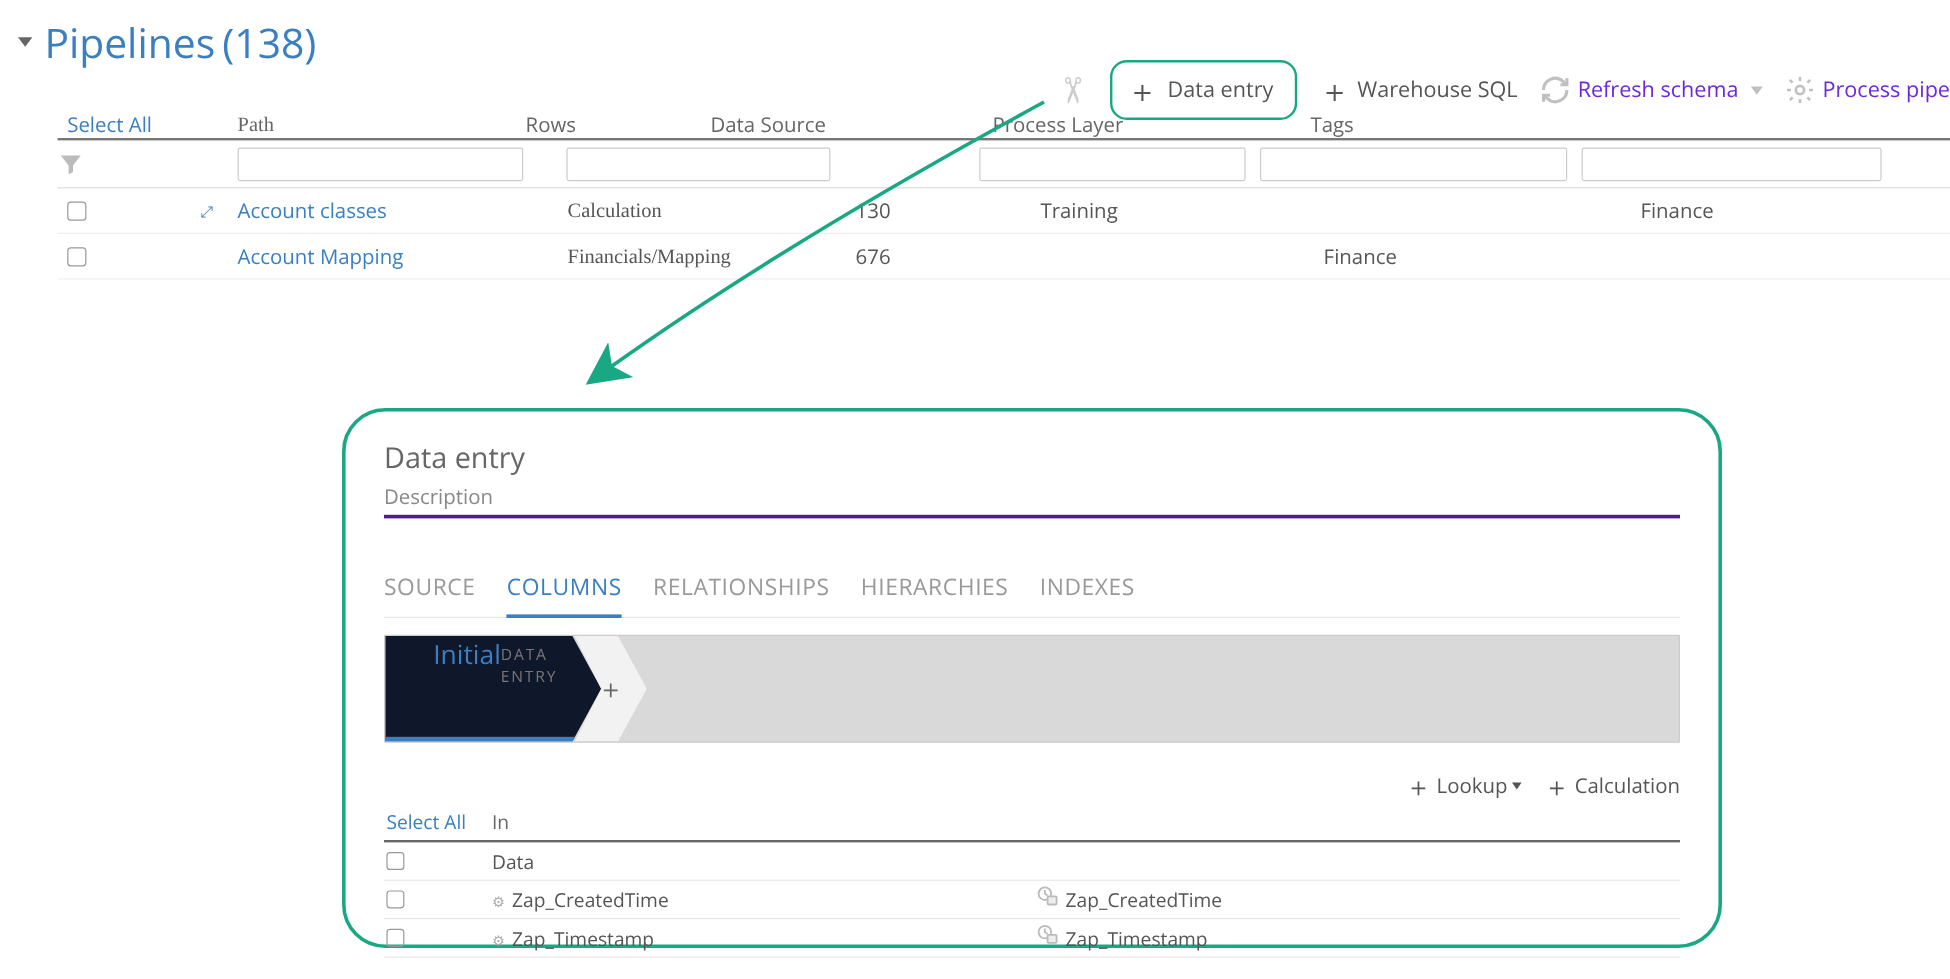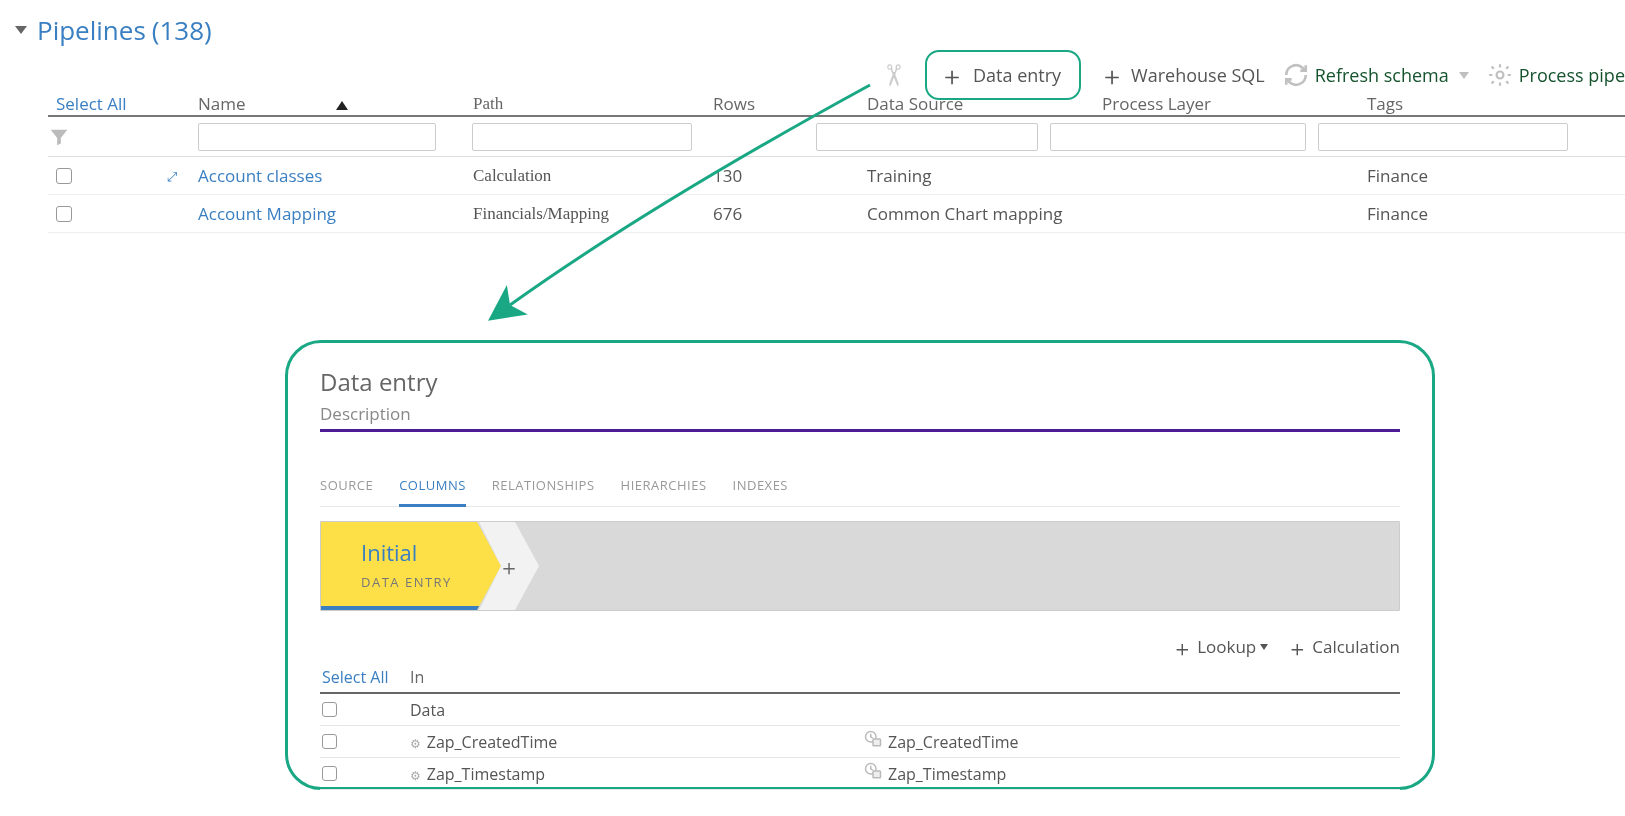--- a/index.html
+++ b/index.html
@@ -11,21 +11,21 @@
     height: 816px;
     position: relative;
     overflow: hidden;
     background: #fff;
   }
   
   .pipelines-header {
     position: absolute;
     left: 15px;
     top: 12px;
-    font-size: 26px;
+    font-size: 34px;
     color: #3a7fc2;
     display: flex;
     align-items: center;
     gap: 6px;
   }
   .tri-down {
     width: 0; height: 0;
     border-left: 6px solid transparent;
     border-right: 6px solid transparent;
     border-top: 8px solid #666;
@@ -42,21 +42,21 @@
     padding-right: 0;
   }
   .tb-btn {
     display: flex;
     align-items: center;
     gap: 6px;
     font-size: 18px;
     color: #555;
     cursor: pointer;
   }
-  .tb-btn.disabled { color: #14532d; }
+  .tb-btn.disabled { color: #6d28d9; }
   .tb-btn svg { flex-shrink: 0; }
   .highlight-box {
     border: 2px solid #1aa884;
     border-radius: 14px;
     padding: 10px 18px 10px 12px;
     display: flex;
     align-items: center;
     gap: 8px;
     font-size: 18px;
     color: #555;
@@ -142,29 +142,29 @@
     width: 1150px;
     height: 450px;
     border: 3px solid #1aa884;
     border-radius: 36px;
     padding: 22px 32px 0 32px;
   }
   .dp-title { font-size:24px; color:#666; }
   .dp-desc-row { border-bottom:3px solid #4c1d95; padding-bottom:4px; margin-top:4px;}
   .dp-desc-label { font-size:17px; color:#888; }
   .dp-tabs { display:flex; gap:26px; margin-top:38px; border-bottom:1px solid #e8e8e8;}
-  .dp-tab { font-size:13px; color:#999; padding:6px 0 10px; cursor:pointer; letter-spacing:0.5px;}
+  .dp-tab { font-size:19px; color:#999; padding:6px 0 10px; cursor:pointer; letter-spacing:0.5px;}
   .dp-tab.active { color:#3a7fc2; border-bottom:3px solid #3a7fc2; margin-bottom:-1px;}
   .step-bar {
     margin-top:14px; height:90px; background:#d9d9d9; border:1px solid #ccc; border-radius:1px;
     display:flex; align-items:stretch;
   }
   .step-chip {
-    position:relative; background:#fde047; margin:0;
-    display:flex; flex-direction:column; justify-content:center; align-items:flex-start;
+    position:relative; background:#0f172a; margin:0;
+    display:flex; justify-content:center; align-items:flex-start;
     padding-left:40px; padding-right:28px;
     clip-path: polygon(0 0, calc(100% - 24px) 0, 100% 50%, calc(100% - 24px) 100%, 0 100%);
     box-shadow: 1px 0 3px rgba(0,0,0,0.15);
   }
   .step-chip.initial { width:180px; border-bottom:4px solid #3a7fc2; }
   .step-name { color:#3a7fc2; font-size:22px; }
   .step-sub { color:#777; font-size:13px; letter-spacing:1.5px; margin-top:6px;}
   .step-add {
     width: 60px; background:#f2f2f2; display:flex; align-items:center; justify-content:center;
     clip-path: polygon(0 0, calc(100% - 24px) 0, 100% 50%, calc(100% - 24px) 100%, 0 100%, 22px 50%);
@@ -225,21 +225,20 @@
         <circle cx="12" cy="12" r="3.2"></circle>
         <path d="M12 2v3M12 19v3M4.2 4.2l2.1 2.1M17.7 17.7l2.1 2.1M2 12h3M19 12h3M4.2 19.8l2.1-2.1M17.7 6.3l2.1-2.1"></path>
       </svg>
     <span>Process pipe</span>
   </div>
 </div>
 
 <div class="pipe-table">
   <div class="pt-head">
     <div class="c-sel">Select All</div>
-    <div class="c-name"><span>Name</span><span class="sort-tri"></span></div>
     <div class="c-path">Path</div>
     <div class="c-rows">Rows</div>
     <div class="c-ds">Data Source</div>
     <div class="c-ul">Process Layer</div>
     <div class="c-tags">Tags</div>
   </div>
   <div class="pt-filter">
     <div class="filter-funnel">
       <svg class="funnel-svg" width="22" height="22" viewBox="0 0 24 24">
           <path d="M3 4h18l-7 9v6l-4 2v-8L3 4z"></path>
@@ -265,21 +264,20 @@
     <div class="c-ul"></div>
     <div class="c-tags">Finance</div>
   </div>
   <div class="pt-row">
     <div class="c-sel">
         <span class="chk"></span>
       </div>
     <div class="c-name link">Account Mapping</div>
     <div class="c-path">Financials/Mapping</div>
     <div class="c-rows">676</div>
-    <div class="c-ds">Common Chart mapping</div>
     <div class="c-ul"></div>
     <div class="c-tags">Finance</div>
   </div>
 </div>
 
 <svg class="arrow-svg" width="420" height="260">
   <defs>
     <marker id="arrhead" markerWidth="12" markerHeight="12" refX="3" refY="6" orient="auto">
       <path d="M0,0 L12,6 L0,12 L3,6 Z" fill="#1aa884"></path>
     </marker>

